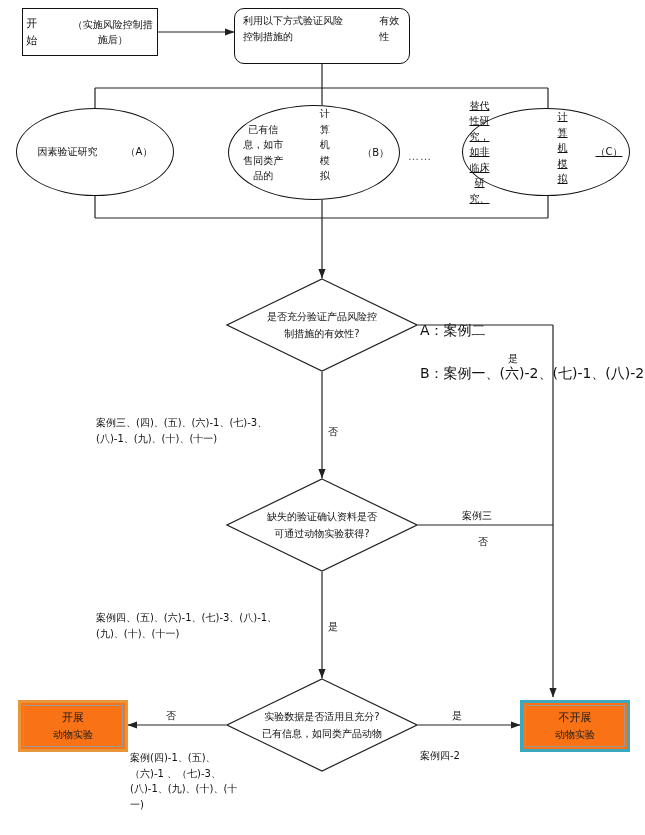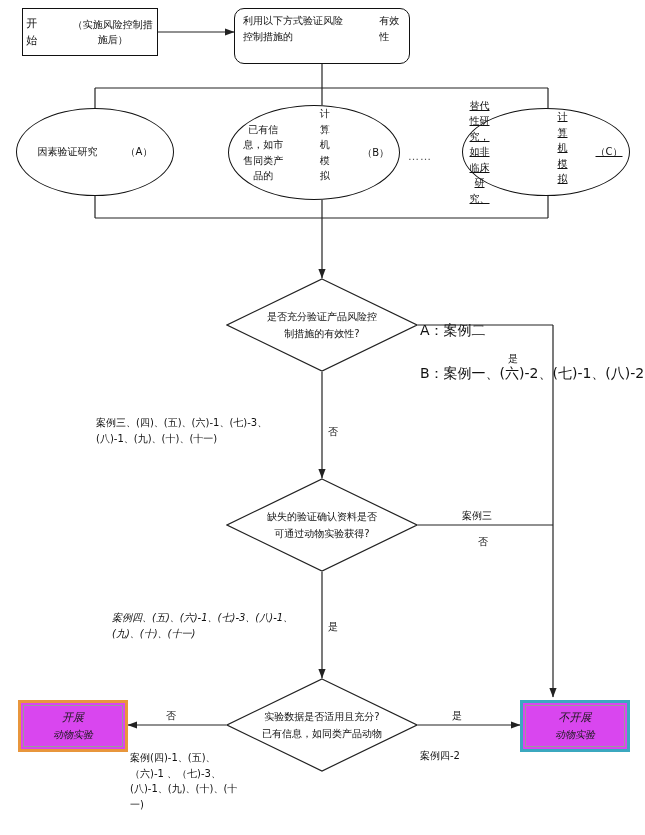--- a/index.html
+++ b/index.html
@@ -77,23 +77,22 @@
   .t10 { font-size: 10px; }
   .t95 { font-size: 14px; }
   .term {
     position: absolute;
     box-sizing: border-box;
     display: flex;
     flex-direction: column;
     align-items: flex-start;
     justify-content: center;
     text-align: center;
-    background: #d946ef;
+    background: #f97316;
     line-height: 1.6;
-    font-style: italic;
   }
   .term-orange {
     border: 3px solid #e8963c;
     padding: 2px;
   }
   .term-orange .inner {
     border: 1px solid #9a9a9a;
     width: 100%;
     height: 100%;
     display: flex;
@@ -234,21 +233,21 @@
     </svg>
     <div class="diamond-label t10">
       <span class="line2">缺失的验证确认资料是否</span>
       <span class="line2">可通过动物实验获得?</span>
     </div>
   </div>
 
   <div class="note t10" style="left:462px; top:508px;">案例三</div>
   <div class="edge-label t10" style="left:478px; top:535px;">否</div>
 
-  <div class="note t10" style="left:112px; top:610px; width:232px;font-style:italic;">案例四、(五)、(六)-1、(七)-3、(八)-1、
+  <div class="note t10" style="left:96px; top:610px; width:232px;">案例四、(五)、(六)-1、(七)-3、(八)-1、
 (九)、(十)、(十一)</div>
   <div class="edge-label t10" style="left:328px; top:620px;">是</div>
 
   <div class="diamond-wrap" style="left:226px; top:678px; width:192px; height:94px;">
     <svg class="diamond-shape" viewBox="0 0 192 94" xmlns="http://www.w3.org/2000/svg">
       <polygon points="96,1 191,47 96,93 1,47" fill="#fff" stroke="#222" stroke-width="1.2"></polygon>
     </svg>
     <div class="diamond-label t10" style="width:82%;">
       <span class="line2">实验数据是否适用且充分?</span>
       <span class="line2">已有信息，如同类产品动物</span>

